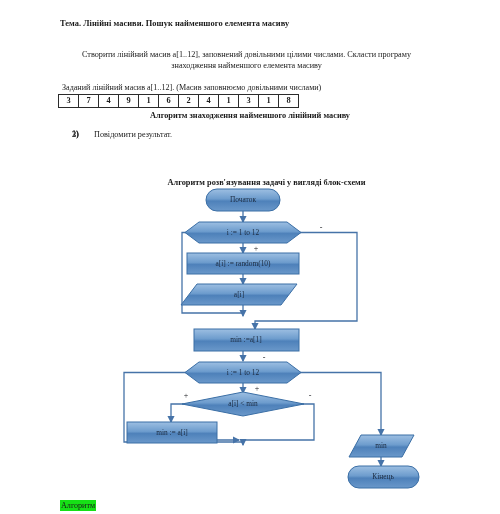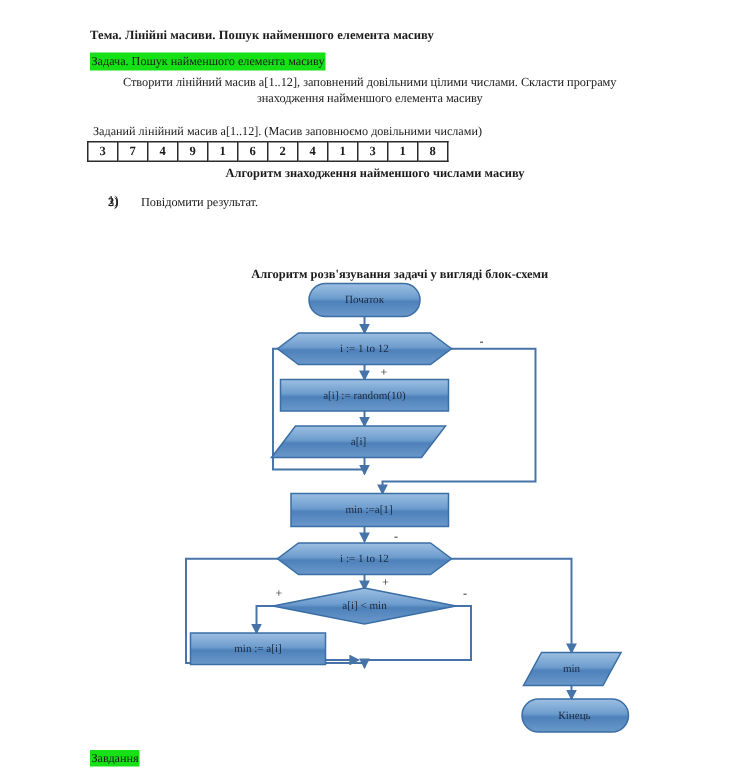--- a/index.html
+++ b/index.html
@@ -147,21 +147,20 @@
     dominant-baseline: middle;
   }
 </style>
 </head>
 <body>
 
 <div class="page">
 
   <div class="doc-title">Тема. Лінійні масиви. Пошук найменшого елемента масиву</div>
 
-  <div class="task-highlight">Задача. Пошук найменшого елемента масиву</div>
 
   <div class="task-body">Створити лінійний масив a[1..12], заповнений довільними цілими числами. Скласти програму знаходження найменшого елемента масиву</div>
 
   <div class="array-caption">Заданий лінійний масив a[1..12]. (Масив заповнюємо довільними числами)</div>
 
   <table class="array-table">
     <tbody>
       <tr>
         <td>3</td>
         <td>7</td>
@@ -172,21 +171,21 @@
         <td>2</td>
         <td>4</td>
         <td>1</td>
         <td>3</td>
         <td>1</td>
         <td>8</td>
       </tr>
     </tbody>
   </table>
 
-  <div class="section-heading">Алгоритм знаходження найменшого числами масиву</div>
+  <div class="section-heading">Алгоритм знаходження найменшого лінійний масиву</div>
 
   <ol class="steps">
     <li>
       <span class="num">1)</span>
     </li>
     <li>
       <span class="num">2)</span>
     </li>
     <li>
       <span class="num">3)</span>
@@ -303,15 +302,15 @@
 
         <text class="sign-label" x="250" y="172">-</text>
         <text class="sign-label" x="243" y="203">+</text>
 
         <text class="sign-label" x="172" y="210">+</text>
         <text class="sign-label" x="296" y="210">-</text>
       </g>
     </svg>
   </div>
 
-  <div class="bottom-highlight">Завдання</div>
+  <div class="bottom-highlight">Алгоритм</div>
 
 </div>
 
 </body></html>

